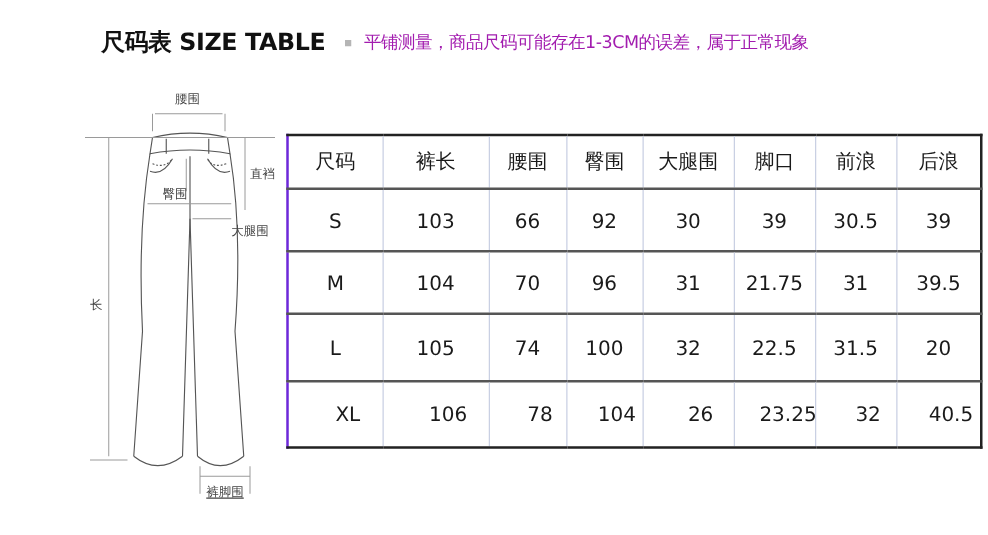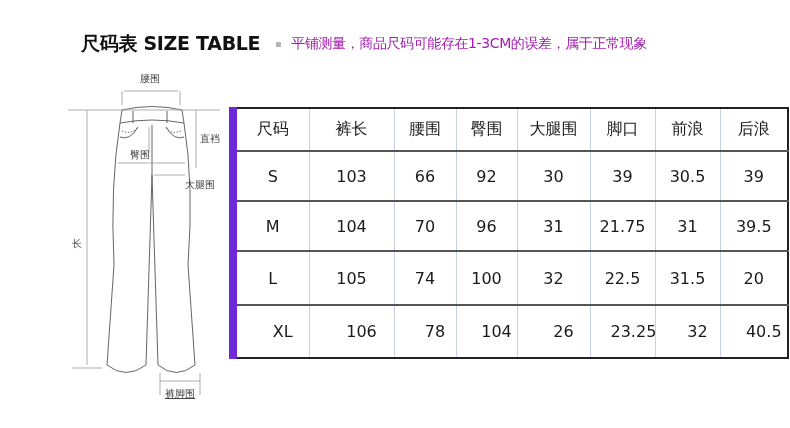--- a/index.html
+++ b/index.html
@@ -1,34 +1,34 @@
 <!DOCTYPE html>
 <html><head>
 <meta charset="utf-8">
 <style>
   html, body { margin: 0; padding: 0; background: #ffffff; }
   body { width: 790px; height: 428px; position: relative; overflow: hidden;
          font-family: "DejaVu Sans", "Liberation Sans", sans-serif; color: #1a1a1a; }
 
-  .header { position: absolute; left: 81px; top: 31px; height: 26px; display: flex; align-items: center; text-align: center; }
+  .header { position: absolute; left: 81px; top: 21px; height: 26px; display: flex; align-items: center; text-align: center; }
   .title { font-size: 19px; font-weight: bold; color: #111; letter-spacing: -0.3px; white-space: nowrap; }
   .bullet { width: 5px; height: 5px; background: #b5b5b5; margin-left: 16px; margin-right: 10px; }
   .note { font-size: 14px; color: #a21caf; white-space: nowrap; letter-spacing: -0.4px; }
 
   .diagram { position: absolute; left: 60px; top: 65px; width: 170px; height: 345px; }
   .diagram svg { position: absolute; left: 0; top: 0; }
   .dlabel { position: absolute; font-size: 10px; color: #444; white-space: nowrap; }
 
   table.size { position: absolute; left: 229px; top: 107px; width: 555px; height: 250px;
                border-collapse: collapse; table-layout: fixed; }
   table.size td { text-align: center; vertical-align: middle; font-size: 16px; color: #1a1a1a;
                   border-left: 1px solid #c9d0e3; border-right: 1px solid #c9d0e3;
                   border-top: 2px solid #555; border-bottom: 2px solid #555; padding: 0; }
   table.size tr.head td { font-size: 16px; }
-  table.size td:first-child { border-left: 8px solid #6d28d9; }
+  table.size td:first-child { border-left: 2px solid #6d28d9; }
   table.size td:last-child { border-right: 2px solid #222; }
   table.size tr:first-child td { border-top: 2px solid #222; }
   table.size tr:last-child td { border-bottom: 2px solid #222; padding-left: 20px; }
 </style>
 </head>
 <body>
 
 <div class="header">
   <span class="title">尺码表 SIZE TABLE</span>
   <span class="bullet"></span>

